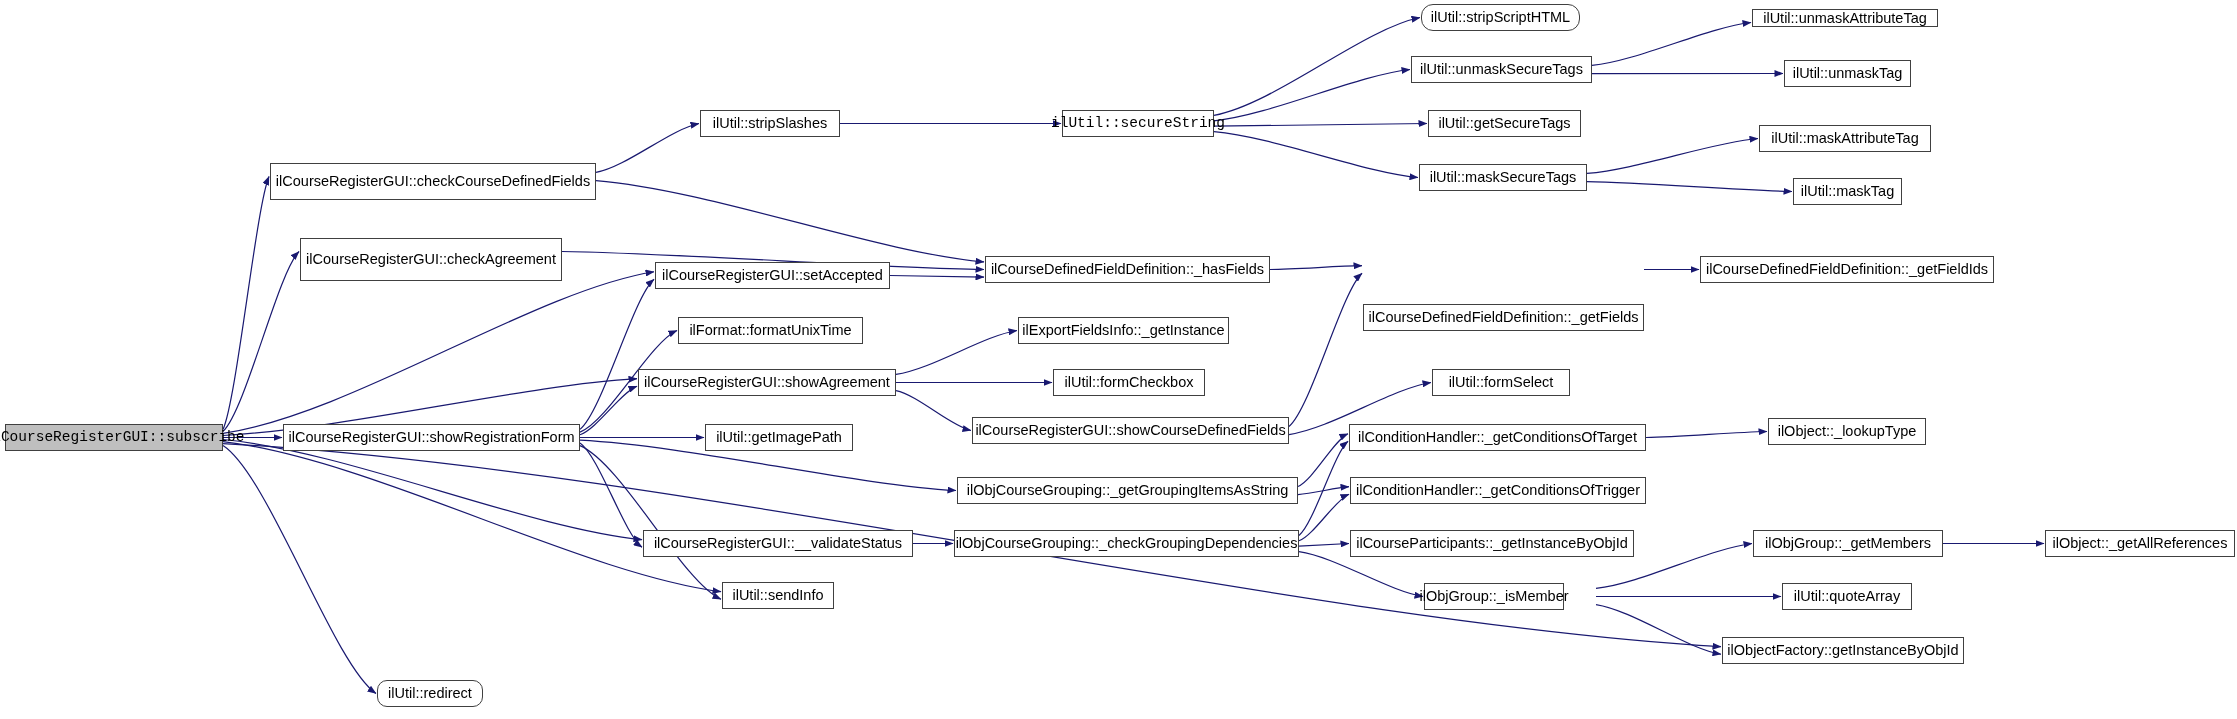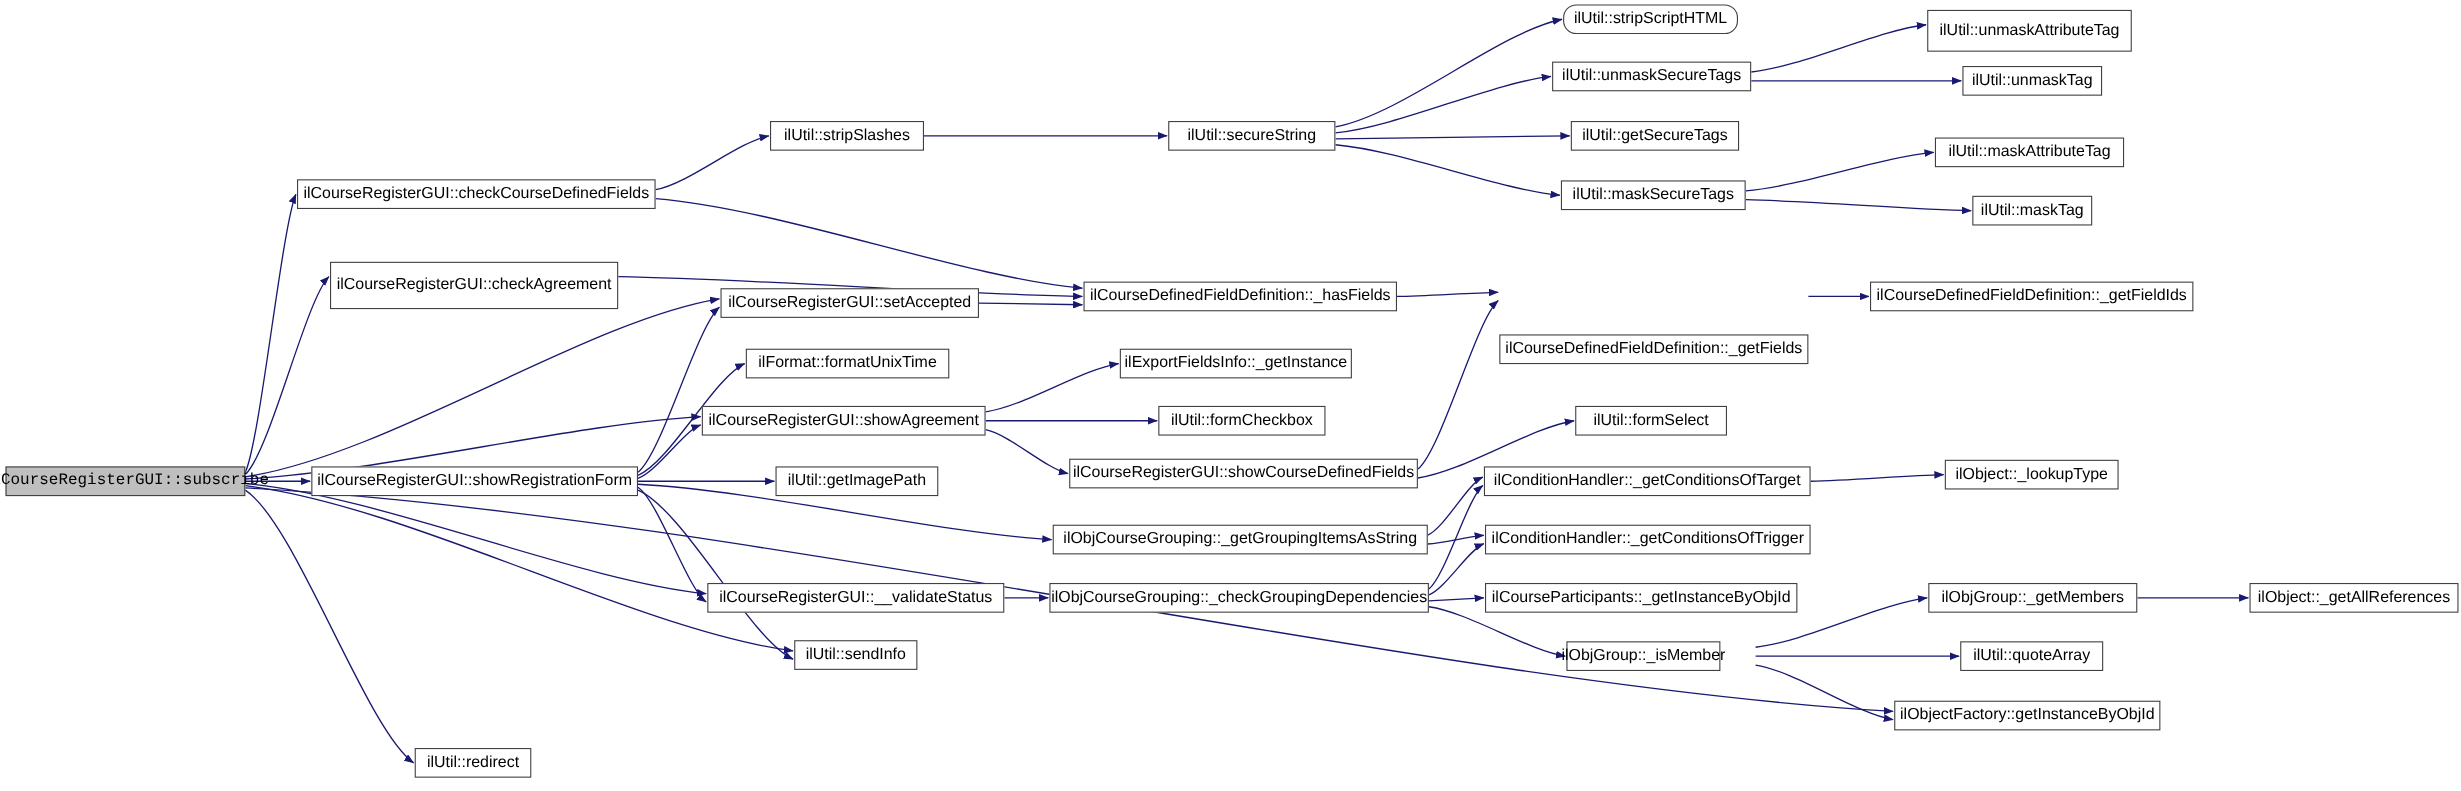--- a/index.html
+++ b/index.html
@@ -103,30 +103,30 @@
         <path d="M 1596 588.4 C 1642.8 583.012, 1708.32 548.888, 1752 543.5" fill="none" stroke="#191970" stroke-width="1.2" marker-end="url(#arrowhead)"></path>
         <path d="M 1596 596.5 L 1781 596.5" fill="none" stroke="#191970" stroke-width="1.2" marker-end="url(#arrowhead)"></path>
         <path d="M 1596 604.6 C 1633.5 610.5616, 1686 648.3184, 1721 654.28" fill="none" stroke="#191970" stroke-width="1.2" marker-end="url(#arrowhead)"></path>
         <path d="M 1943 543.5 L 2044 543.5" fill="none" stroke="#191970" stroke-width="1.2" marker-end="url(#arrowhead)"></path>
       </g>
   </svg>
   <div id="node-layer">
       <div class="node root" style="left: 5px; top: 424px; width: 218px; height: 27px; font-family: Liberation Mono, monospace;">
         <span class="node-label">ilCourseRegisterGUI::subscribe</span>
       </div>
-      <div class="node" style="left: 270px; top: 163px; width: 326px; height: 27px;">
+      <div class="node" style="left: 270px; top: 163px; width: 326px; height: 37px;">
         <span class="node-label">ilCourseRegisterGUI::checkCourseDefinedFields</span>
       </div>
       <div class="node" style="left: 300px; top: 238px; width: 262px; height: 43px;">
         <span class="node-label">ilCourseRegisterGUI::checkAgreement</span>
       </div>
       <div class="node" style="left: 283px; top: 424px; width: 297px; height: 27px;">
         <span class="node-label">ilCourseRegisterGUI::showRegistrationForm</span>
       </div>
-      <div class="node" style="left: 377px; top: 680px; width: 106px; height: 27px;">
+      <div class="node" style="left: 377px; top: 680px; width: 106px; height: 27px; border-radius: 10px;">
         <span class="node-label">ilUtil::redirect</span>
       </div>
       <div class="node" style="left: 700px; top: 110px; width: 140px; height: 27px;">
         <span class="node-label">ilUtil::stripSlashes</span>
       </div>
       <div class="node" style="left: 655px; top: 262px; width: 235px; height: 27px;">
         <span class="node-label">ilCourseRegisterGUI::setAccepted</span>
       </div>
       <div class="node" style="left: 678px; top: 317px; width: 185px; height: 27px;">
         <span class="node-label">ilFormat::formatUnixTime</span>
@@ -136,21 +136,21 @@
       </div>
       <div class="node" style="left: 705px; top: 424px; width: 148px; height: 27px;">
         <span class="node-label">ilUtil::getImagePath</span>
       </div>
       <div class="node" style="left: 643px; top: 530px; width: 270px; height: 27px;">
         <span class="node-label">ilCourseRegisterGUI::__validateStatus</span>
       </div>
       <div class="node" style="left: 722px; top: 582px; width: 112px; height: 27px;">
         <span class="node-label">ilUtil::sendInfo</span>
       </div>
-      <div class="node" style="left: 1062px; top: 110px; width: 152px; height: 27px;">
+      <div class="node" style="left: 1062px; top: 110px; width: 152px; height: 27px; font-family: Liberation Mono, monospace;">
         <span class="node-label">ilUtil::secureString</span>
       </div>
       <div class="node" style="left: 985px; top: 256px; width: 285px; height: 27px;">
         <span class="node-label">ilCourseDefinedFieldDefinition::_hasFields</span>
       </div>
       <div class="node" style="left: 1018px; top: 317px; width: 211px; height: 27px;">
         <span class="node-label">ilExportFieldsInfo::_getInstance</span>
       </div>
       <div class="node" style="left: 1053px; top: 369px; width: 152px; height: 27px;">
         <span class="node-label">ilUtil::formCheckbox</span>
@@ -187,21 +187,21 @@
       </div>
       <div class="node" style="left: 1411px; top: 56px; width: 181px; height: 27px;">
         <span class="node-label">ilUtil::unmaskSecureTags</span>
       </div>
       <div class="node" style="left: 1428px; top: 110px; width: 153px; height: 27px;">
         <span class="node-label">ilUtil::getSecureTags</span>
       </div>
       <div class="node" style="left: 1419px; top: 164px; width: 168px; height: 27px;">
         <span class="node-label">ilUtil::maskSecureTags</span>
       </div>
-      <div class="node" style="left: 1752px; top: 9px; width: 186px; height: 38px;">
+      <div class="node" style="left: 1752px; top: 9px; width: 186px; height: 18px;">
         <span class="node-label">ilUtil::unmaskAttributeTag</span>
       </div>
       <div class="node" style="left: 1784px; top: 60px; width: 127px; height: 27px; align-items: center;">
         <span class="node-label">ilUtil::unmaskTag</span>
       </div>
       <div class="node" style="left: 1759px; top: 125px; width: 172px; height: 27px;">
         <span class="node-label">ilUtil::maskAttributeTag</span>
       </div>
       <div class="node" style="left: 1793px; top: 178px; width: 109px; height: 27px;">
         <span class="node-label">ilUtil::maskTag</span>

